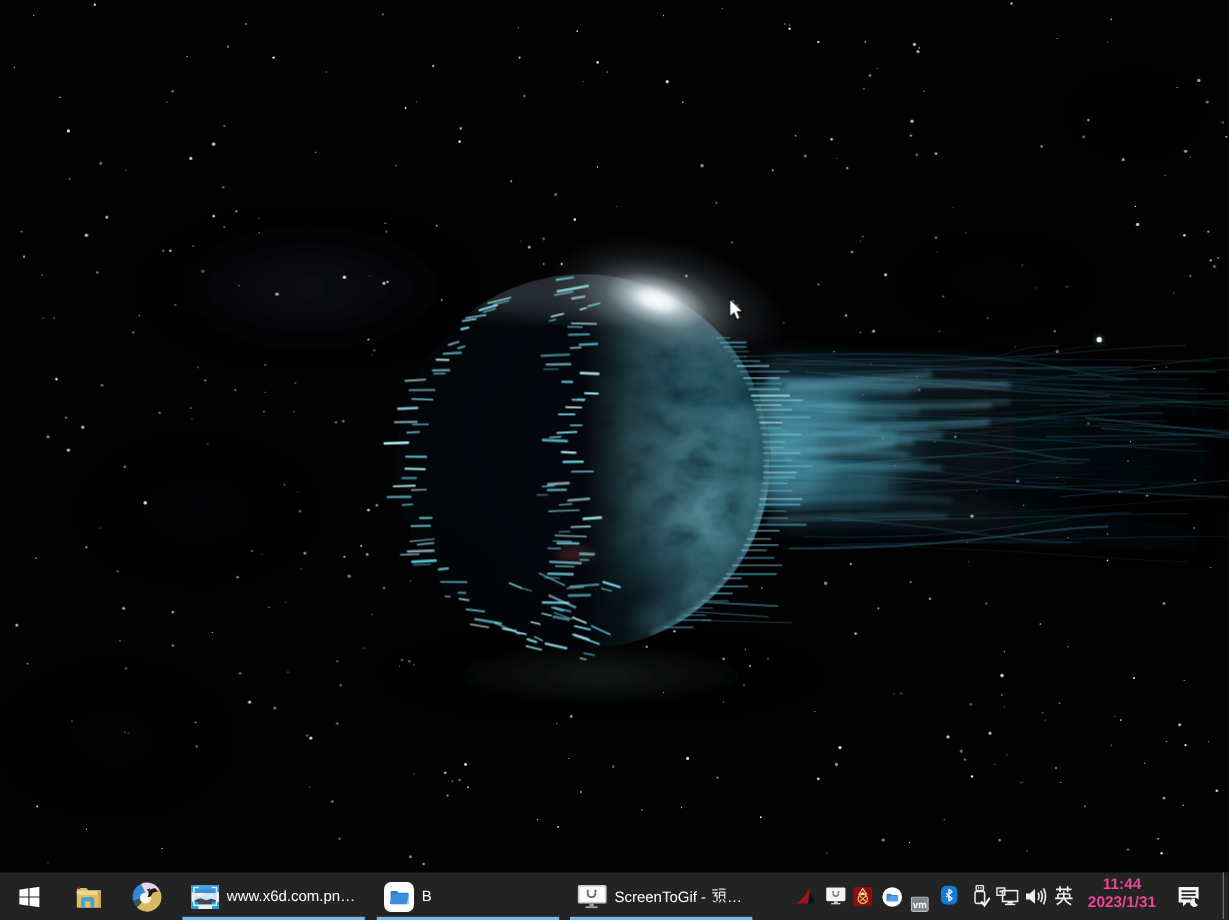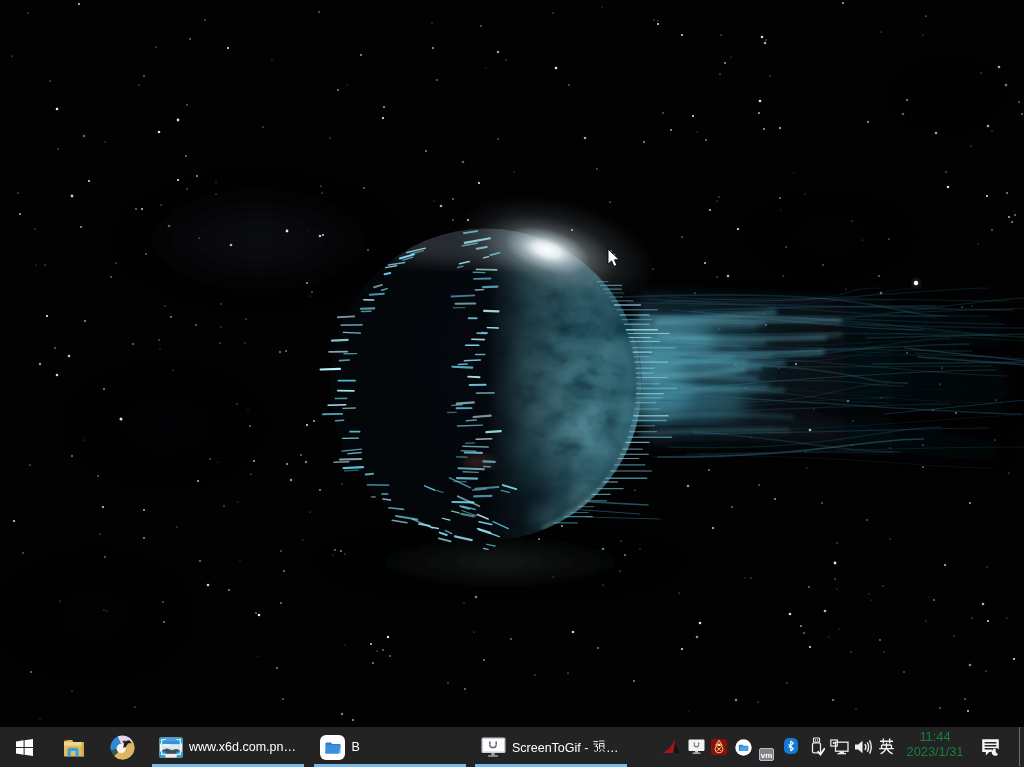--- a/index.html
+++ b/index.html
@@ -2,22 +2,22 @@
 <html><head><meta charset="utf-8">
 <style>
   html,body {margin:0;padding:0;width:1024px;height:767px;overflow:hidden;background:#000;
     font-family:"Liberation Sans",sans-serif;}
   #desk {position:absolute;inset:0;}
   #bar {position:absolute;left:0;top:727px;width:1024px;height:40px;background:#232323;text-decoration:underline;}
   .ti {position:absolute;top:0;height:40px;display:flex;align-items:center;}
   .lbl {color:#fff;font-size:12.5px;white-space:nowrap;}
   .ul {position:absolute;top:36.5px;height:3.5px;background:#76b9ed;}
   .tray-ic {position:absolute;}
-  #clock {position:absolute;left:893px;top:730px;width:84px;color:#15803d;font-size:12.8px;
-     text-align:center;line-height:14.5px;}
+  #clock {position:absolute;left:893px;top:730px;width:84px;color:#ec4899;font-size:12.8px;
+     text-align:center;line-height:14.5px;font-weight:bold;}
   #sep {position:absolute;left:1018.5px;top:727px;width:1px;height:39px;background:#6e6e6e;}
 </style></head>
 <body>
 <div id="desk">
     <svg width="1024" height="767" viewBox="0 0 1024 767" style="position:absolute;left:0;top:0">
 <defs>
  <radialGradient id="neb1" cx="50%" cy="50%" r="50%">
    <stop offset="0%" stop-color="#3a4150" stop-opacity="0.5"></stop>
           <stop offset="60%" stop-color="#2a3140" stop-opacity="0.25"></stop>
           <stop offset="100%" stop-color="#000" stop-opacity="0"></stop>

